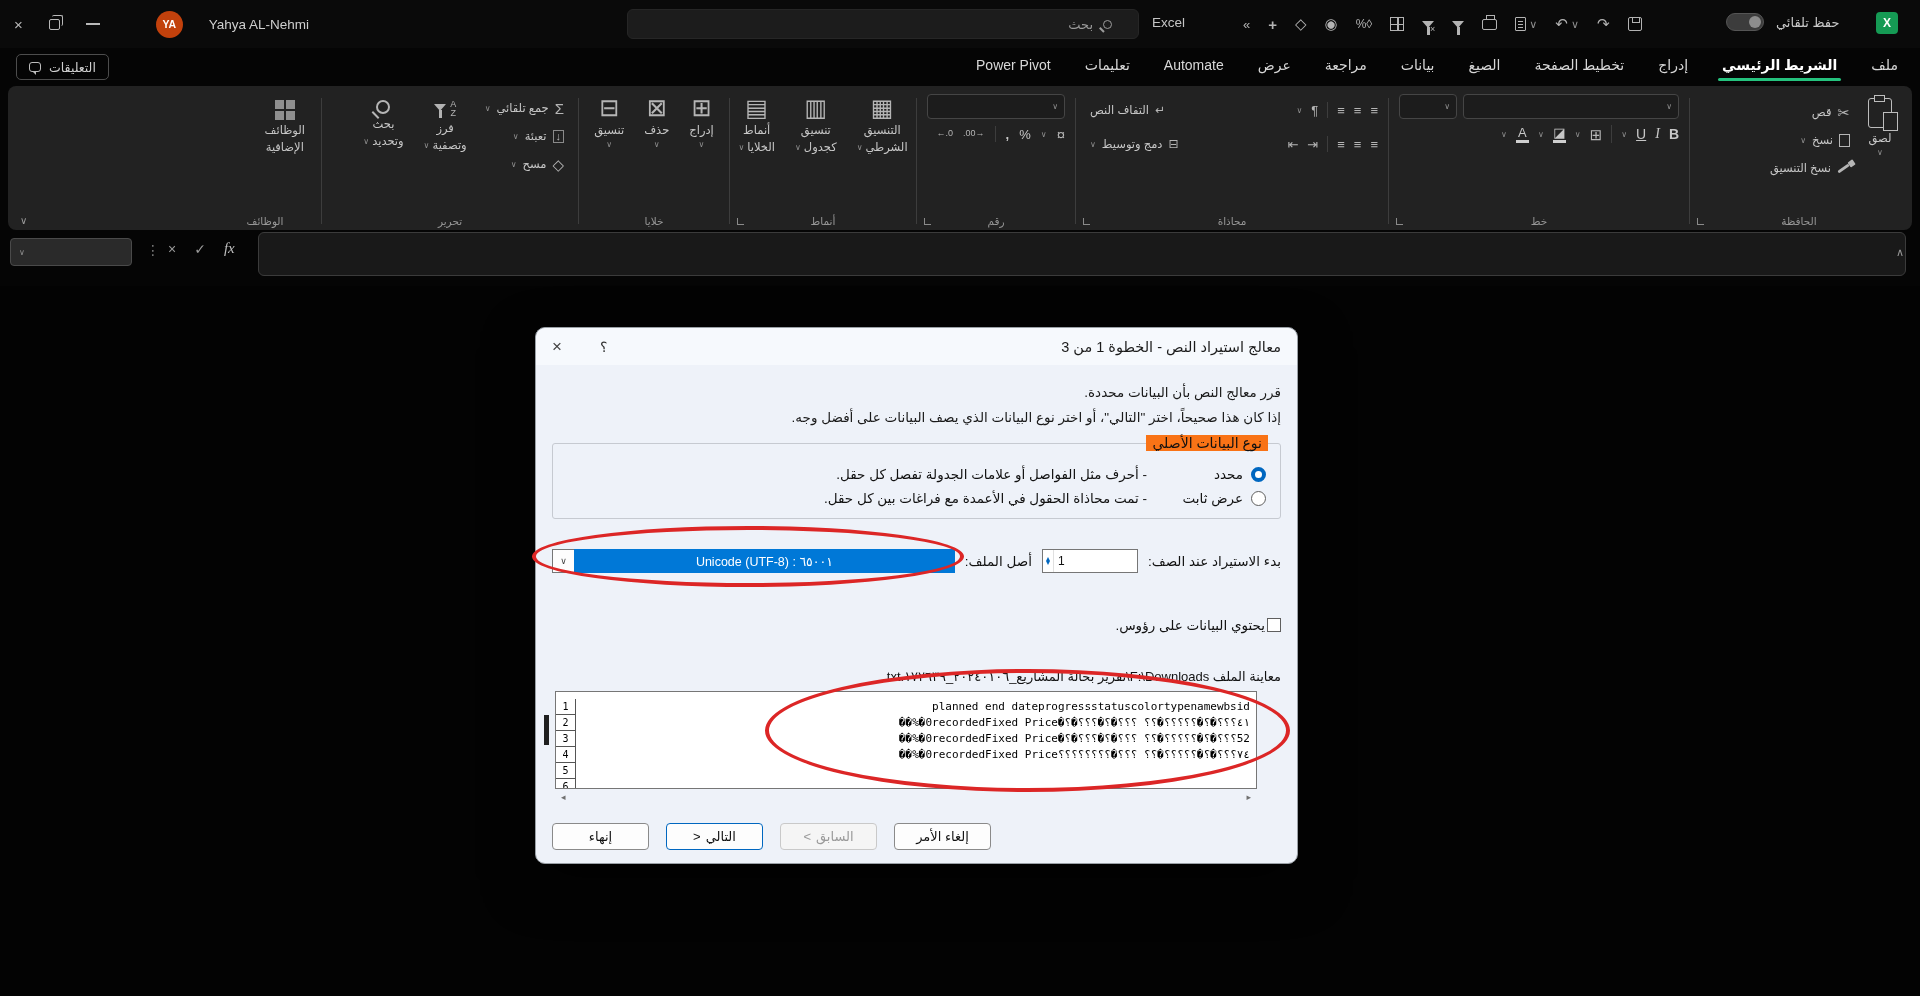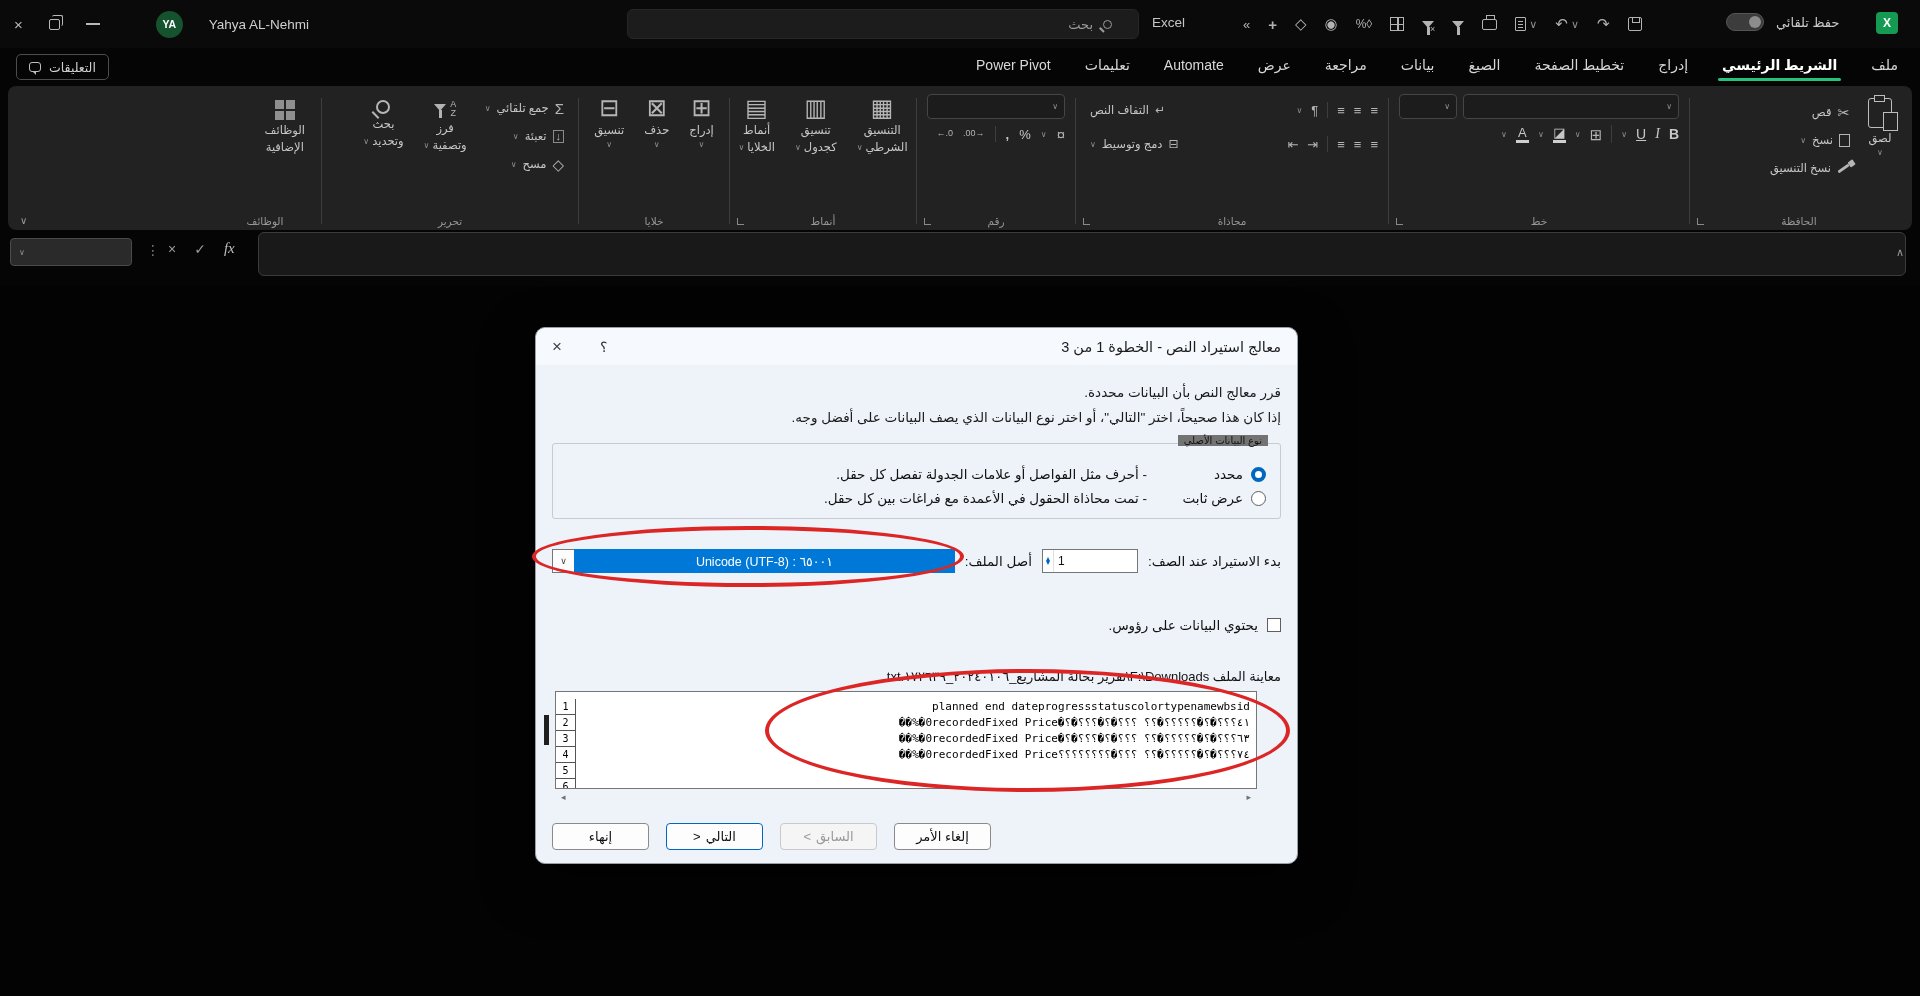--- a/index.html
+++ b/index.html
@@ -105,33 +105,33 @@
 
   
   .dialog { position:absolute; left:535px; top:327px; width:763px; height:537px; background:#eef2f9; border:1px solid #9aa0a6; border-radius:10px; box-shadow:0 18px 50px rgba(0,0,0,.6); direction:rtl; color:#111; font-size:13.5px; }
   .dlg-title { height:37px; background:#f6f9fd; border-radius:10px 10px 0 0; display:flex; align-items:center; padding:0 16px; font-size:14.5px; color:#1b1b1b; }
   .dlg-title .sp { flex:1; }
   .dlg-help { font-size:14px; color:#333; background:none; border:none; }
   .dlg-close { font-size:17px; color:#444; background:none; border:none; margin-right:38px; }
   .dlg-body { padding:10px 16px 0; position:relative; }
   .introline { margin-top:9px; color:#1a1a1a; }
   .typebox { position:relative; border:1px solid #c6cad1; border-radius:3px; margin-top:18px; padding:14px 14px 12px; }
-  .typebox .legend { position:absolute; top:-9px; right:12px; background:#737373; padding:0 6px; font-size:10px; }
+  .typebox .legend { position:absolute; top:-9px; right:12px; background:#f97316; padding:0 6px; font-size:14px; }
   .radio-row { display:flex; align-items:center; margin-top:8px; gap:8px; }
   .radio { width:15px; height:15px; border-radius:50%; background:#fff; border:1px solid #5f5f5f; flex:none; }
   .radio.sel { border:4.5px solid #0067c0; }
   .radio-label { min-width:62px;margin-left:26px; }
   .combo-row { display:flex; align-items:center; gap:10px; margin-top:30px; }
   .spinner { width:96px; height:24px; background:#fff; border:1px solid #767676; direction:ltr; display:flex; align-items:center; font-size:12px; }
   .spin-arrows { display:flex; flex-direction:column; line-height:0.55; font-size:8px; color:#0067c0; padding:0 3px; border-right:1px solid #e0e0e0; height:100%; justify-content:center; }
   .spin-val { padding-left:4px; }
   .enc-combo { flex:1; height:24px; display:flex; direction:rtl; }
   .enc-sel { flex:1; background:#0078d7; color:#fff; display:flex; align-items:center; justify-content:center; font-size:12.5px; }
   .enc-btn { width:22px; background:#fdfdfd; border:1px solid #767676; border-right:none; display:flex; align-items:center; justify-content:center; color:#444; font-size:9px; }
-  .chk-row { display:flex; align-items:center; gap:9px; margin-top:44px; }
+  .chk-row { display:flex; align-items:center; gap:2px; margin-top:44px; }
   .checkbox { width:14px; height:14px; background:#fff; border:1px solid #5f5f5f; flex:none; }
   .prev-caption { margin-top:36px; font-size:13px; }
   .preview-wrap { position:relative; margin-top:7px; margin-right:24px; width:702px; }
   .preview-box { height:98px; background:#fff; border:1px solid #767676; display:flex; direction:ltr; overflow:hidden; }
   .gutter { width:24px; padding-top:7px; }
   .gcell { height:16px; border-right:1px solid #555; border-bottom:1px solid #555; font:10px "DejaVu Sans Mono",monospace; color:#000; text-align:center; line-height:15px; width:20px; }
   .pv-lines { flex:1; padding:7px 6px 0 0; font:11px "DejaVu Sans Mono",monospace; color:#000; text-align:right; line-height:16px; white-space:nowrap; overflow:hidden; direction:ltr; }
   .vthumb { position:absolute; left:-11px; top:24px; width:5px; height:30px; background:#1f1f1f; }
   .hscroll { display:flex; justify-content:space-between; padding:3px 6px 0; color:#707070; font-size:9px; direction:ltr; }
   .dlg-buttons { position:absolute; left:16px; bottom:13px; display:flex; direction:rtl; gap:17px; }
@@ -145,21 +145,21 @@
 </head>
 <body>
 
 <div id="root">
 
   <div class="titlebar">
     <div class="tb-left">
       <button class="glyph-btn">×</button>
       <span class="i-restore"></span>
       <span class="minim"></span>
-      <span class="avatar" style="background:#14532d">YA</span>
+      <span class="avatar" style="background:#c2410c">YA</span>
       <span class="username">Yahya AL-Nehmi</span>
     </div>
     <div class="searchbox">
       <span class="i-mag"></span>
       <span>بحث</span>
     </div>
     <span class="applabel">Excel</span>
     <div class="qat">
       <span style="font-size:13px">«</span>
       <span style="font-weight:bold">+</span>
@@ -506,21 +506,21 @@
             <div class="gcell">1</div>
             <div class="gcell">2</div>
             <div class="gcell">3</div>
             <div class="gcell">4</div>
             <div class="gcell">5</div>
             <div class="gcell">6</div>
           </div>
           <div class="pv-lines">
             <div>‭planned end dateprogressstatuscolortypenamewbsid</div>
             <div>‭��%�0recordedFixed Price�؟�؟؟؟�؟�؟؟؟ ؟؟�؟؟؟؟؟�؟�؟؟؟٤١</div>
-            <div>‭��%�0recordedFixed Price�؟�؟؟؟�؟�؟؟؟ ؟؟�؟؟؟؟؟�؟�؟؟؟٦٣</div>
+            <div>‭��%�0recordedFixed Price�؟�؟؟؟�؟�؟؟؟ ؟؟�؟؟؟؟؟�؟�؟؟؟52</div>
             <div>‭��%�0recordedFixed Price؟؟؟؟؟؟؟؟�؟؟؟ ؟؟�؟؟؟؟؟�؟�؟؟؟٧٤</div>
             <div></div>
           </div>
         </div>
         <span class="vthumb"></span>
         <div class="hscroll">
           <span>◂</span>
           <span>▸</span>
         </div>
       </div>

